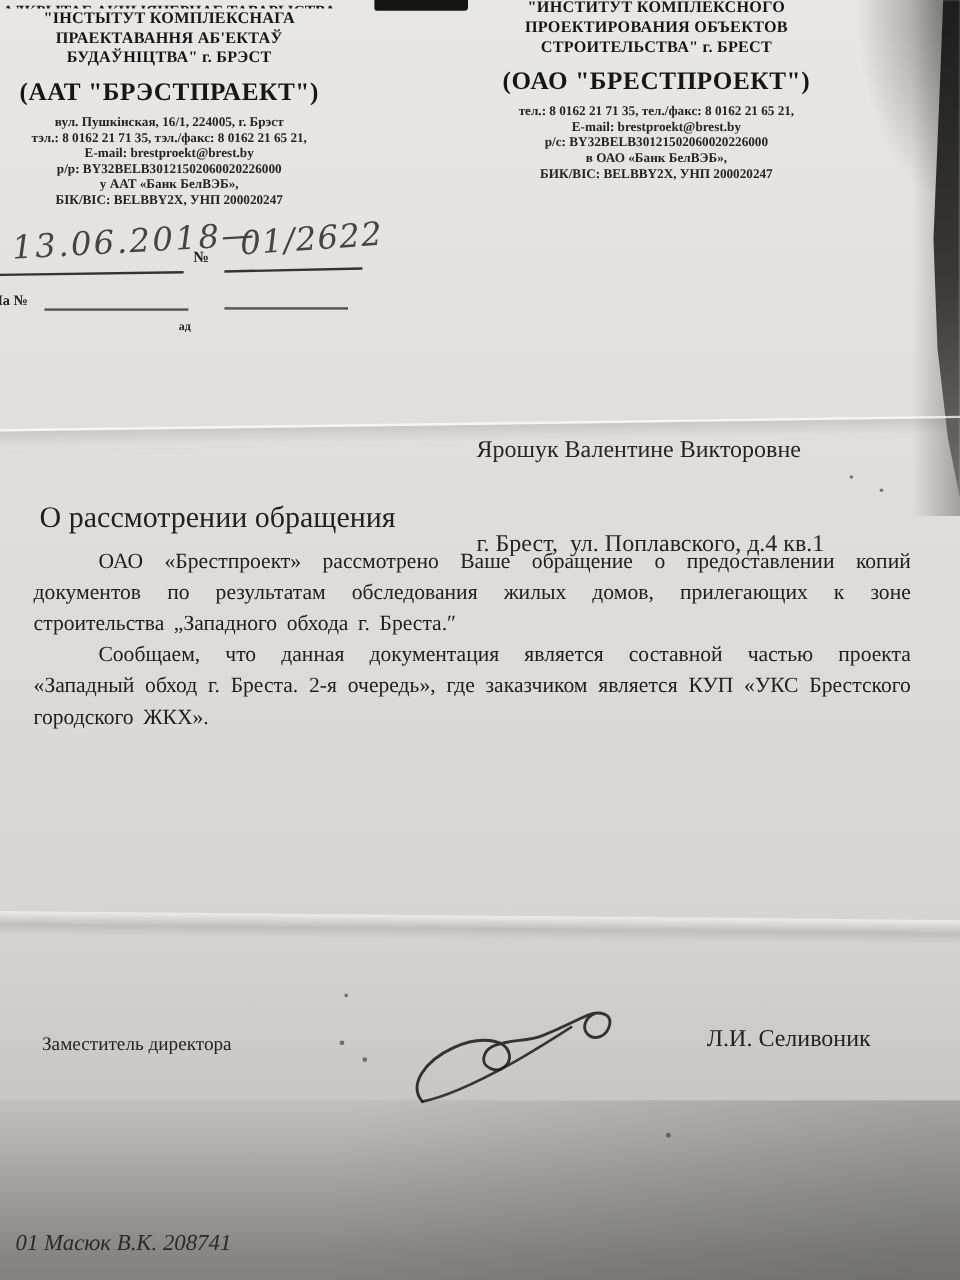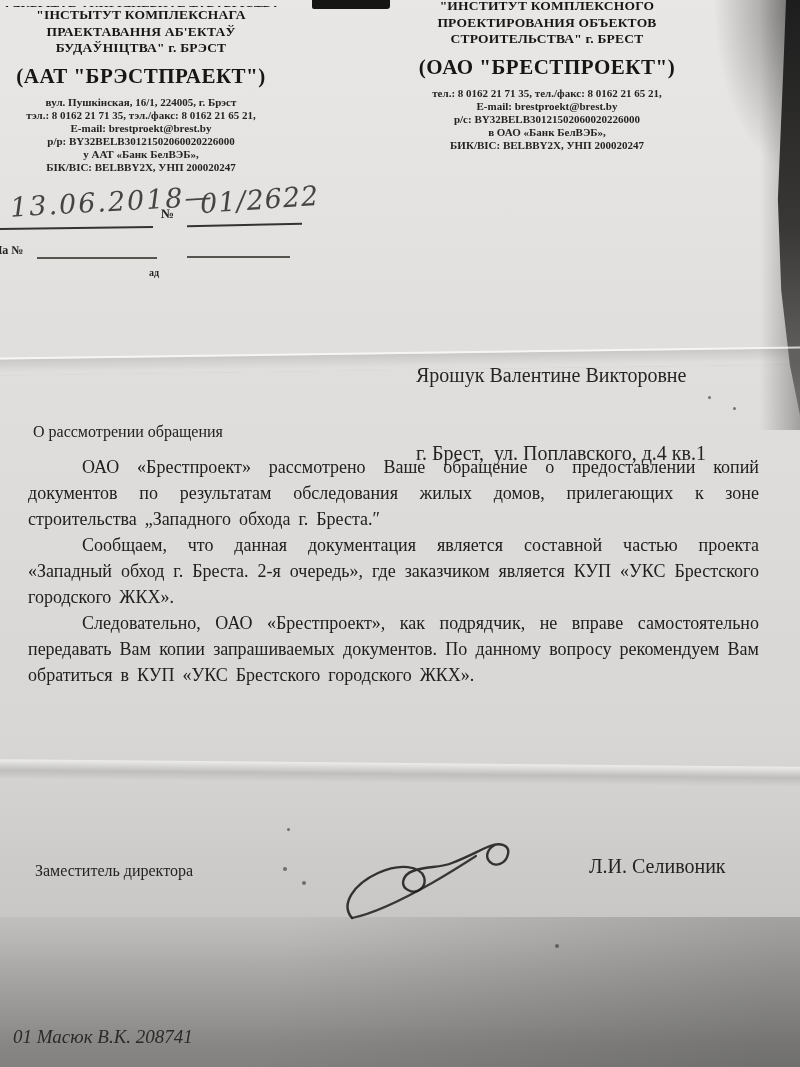--- a/index.html
+++ b/index.html
@@ -45,24 +45,24 @@
   .hand-no{left:200px;top:184px;font-size:27px;letter-spacing:1px;transform:rotate(-4deg);}
   .u1{left:0;top:227px;width:153px;height:2px;background:#343332;transform:rotate(-.8deg);}
   .u2{left:187px;top:224px;width:115px;height:2px;background:#343332;transform:rotate(-1.2deg);}
   .u3{left:37px;top:257px;width:120px;height:1.5px;background:#55544f;}
   .u4{left:187px;top:256px;width:103px;height:1.5px;background:#55544f;}
   .ref-label{font-weight:700;color:#242423;}
   .no-label{left:161px;top:206px;font-size:13px;}
   .nano-label{left:-7px;top:243px;font-size:12px;}
   .ad-label{left:149px;top:244px;font-size:10px;margin-top:23px;}
   
-  .addressee{left:416px;top:310px;font-size:20px;line-height:26px;color:#262524;white-space:pre-wrap;}
+  .addressee{left:397px;top:310px;font-size:20px;line-height:26px;color:#262524;white-space:pre-wrap;}
   
   .body-block{left:28px;top:420px;width:731px;}
-  .subject{font-size:16px;line-height:24px;margin:0 0 10px 5px;color:#22211f;}
+  .subject{font-size:25px;line-height:24px;margin:0 0 10px 5px;color:#22211f;}
   .body-block p{margin:0;font-size:18px;line-height:26px;text-indent:54px;
     text-align:justify;word-spacing:3.5px;color:#21201e;}
   
   .sig-label{left:35px;top:862px;font-size:16px;color:#242322;}
   .sig-name{left:589px;top:855px;font-size:20px;color:#242322;}
   .sig-svg{left:328px;top:838px;}
   
   .footer{left:13px;top:969px;font-style:italic;font-size:19px;line-height:27px;color:#2b2a28;white-space:pre-wrap;}
 </style>
 </head>
@@ -130,21 +130,20 @@
 
   <div class="abs addressee">
     <div>Ярошук Валентине Викторовне</div>
     <div>г. Брест,  ул. Поплавского, д.4 кв.1</div>
   </div>
 
   <div class="abs body-block">
     <div class="subject">О рассмотрении обращения</div>
     <p>ОАО «Брестпроект» рассмотрено Ваше обращение о предоставлении копий документов по результатам обследования жилых домов, прилегающих к зоне строительства „Западного обхода г. Бреста.″</p>
     <p>Сообщаем, что данная документация является составной частью проекта «Западный обход г. Бреста. 2-я очередь», где заказчиком является КУП «УКС Брестского городского ЖКХ».</p>
-    <p>Следовательно, ОАО «Брестпроект», как подрядчик, не вправе самостоятельно передавать Вам копии запрашиваемых документов. По данному вопросу рекомендуем Вам обратиться в КУП «УКС Брестского городского ЖКХ».</p>
   </div>
 
   <div class="abs sig-label">Заместитель директора</div>
   <svg class="abs sig-svg" width="200" height="100" viewBox="0 0 200 100">
     <path d="M 24,80 C 12,66 26,46 50,35 C 72,25 92,28 96,39 C 99,49 89,57 80,52 C 72,48 74,37 85,33 C 98,28 112,30 124,25 C 140,19 152,12 162,8 C 172,4 182,7 180,16 C 178,26 167,30 161,23 C 157,18 160,10 167,7" fill="none" stroke="#1e1d1c" stroke-width="2.4" stroke-linecap="round" opacity="0.88"></path>
     <path d="M 24,80 C 44,76 74,62 104,45 C 118,37 134,27 148,18" fill="none" stroke="#1e1d1c" stroke-width="2.2" stroke-linecap="round" opacity="0.85"></path>
   </svg>
   <div class="abs sig-name">Л.И. Селивоник</div>
 
   <div class="abs footer">

